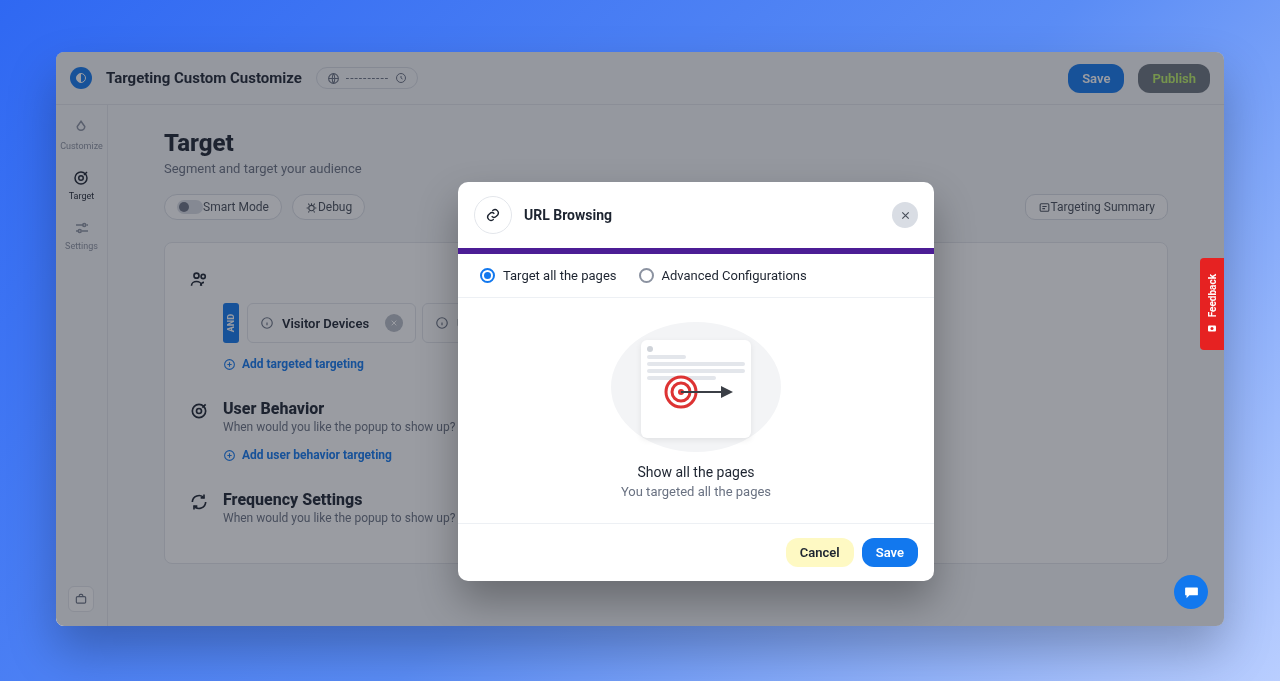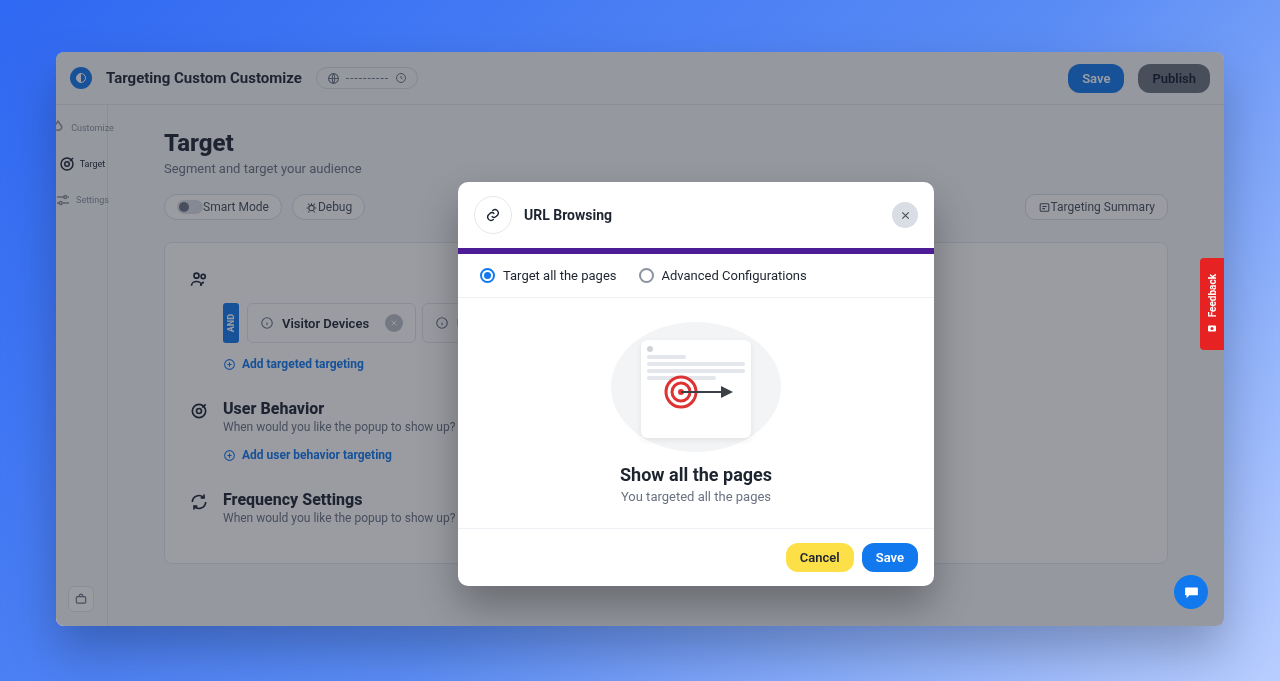--- a/index.html
+++ b/index.html
@@ -7,24 +7,24 @@
 .app-frame{position:absolute;left:56px;top:52px;right:56px;bottom:55px;background:#f6f7f9;border-radius:8px;box-shadow:0 24px 48px rgba(0,0,0,.25);overflow:hidden;display:flex;flex-direction:column}
 .topbar{height:52px;display:flex;align-items:center;padding:0 14px;gap:14px}
 .logo{width:22px;height:22px;border-radius:50%;background:#1278ee;display:flex;align-items:center;justify-content:center}
 .logo svg{width:12px;height:12px}
 .topbar-title{font-size:15px;font-weight:700;color:#1d2430}
 .status-pill{display:flex;align-items:center;gap:6px;border:1px solid #d9dde4;border-radius:16px;padding:3px 10px;color:#6a7282;font-size:12px}
 .status-dots{letter-spacing:1px}
 .topbar-spacer{flex:1}
 .btn{border:none;border-radius:12px;padding:7px 14px;font-size:13px;font-weight:600;cursor:pointer}
 .btn-blue{background:#1278ee;color:#fff}
-.btn-gray{background:#6b737d;color:#0f172a}
+.btn-gray{background:#6b737d;color:#bef264}
 .body{flex:1;display:flex;border-top:1px solid #e3e6eb;min-height:0}
 .sidebar{width:52px;background:#f6f7f9;border-right:1px solid #e3e6eb;display:flex;flex-direction:column;align-items:center;padding-top:14px;gap:18px}
-.sb-item{display:flex;align-items:center;gap:4px;color:#8b92a0;cursor:pointer}
+.sb-item{display:flex;flex-direction:column;align-items:center;gap:4px;color:#8b92a0;cursor:pointer}
 .sb-item.active{color:#1d2430}
 .sb-ico{width:18px;height:18px}
 .sb-lbl{font-size:9px}
 .main{flex:1;overflow:auto;padding:24px 56px}
 .h1{font-size:24px;font-weight:800;color:#1d2430}
 .sub{font-size:13px;color:#6a7282;margin-top:4px}
 .toolbar{display:flex;align-items:center;margin-top:18px;gap:10px}
 .pill{display:flex;align-items:center;border:1px solid #d9dde4;border-radius:16px;padding:5px 12px;font-size:12px;font-weight:400;color:#474e59;background:#fff}
 .switch{width:26px;height:14px;border-radius:8px;background:#d9dde4;position:relative}
 .switch::after{content:"";position:absolute;width:10px;height:10px;border-radius:50%;background:#6a7282;top:2px;left:2px}
@@ -57,24 +57,24 @@
 .r-dot{width:15px;height:15px;border-radius:50%;border:2px solid #1278ee;display:flex;align-items:center;justify-content:center}
 .r-dot.on::after{content:"";width:7px;height:7px;border-radius:50%;background:#1278ee}
 .r-dot.off{border-color:#8b92a0}
 .m-body{display:flex;flex-direction:column;align-items:center;padding:24px}
 .illus{width:170px;height:130px;position:relative;margin-bottom:12px}
 .illus-bg{position:absolute;inset:0;border-radius:50%;background:#f3f4f6}
 .illus-card{position:absolute;left:30px;top:18px;right:30px;bottom:14px;background:#fff;border-radius:6px;box-shadow:0 2px 6px rgba(0,0,0,.08);padding:6px}
 .illus-line{height:4px;background:#e3e6eb;border-radius:2px;margin:3px 0}
 .illus-dot{width:6px;height:6px;border-radius:50%;background:#cfd3d9;margin-bottom:3px}
 .target-svg{position:absolute;left:52px;top:52px}
-.m-body-title{font-size:18px;font-weight:700;color:#1d2430}
+.m-body-title{font-size:14px;font-weight:400;color:#1d2430}
 .m-body-sub{font-size:13px;color:#6a7282;margin-top:4px}
 .m-foot{display:flex;justify-content:flex-end;gap:8px;border-top:1px solid #edf0f4;padding:14px 16px}
-.btn-light{background:#fde047;color:#1d2430}
+.btn-light{background:#fef9c3;color:#1d2430}
 .feedback{position:absolute;right:56px;top:258px;width:24px;height:92px;background:#e62222;border-radius:4px 0 0 4px;display:flex;flex-direction:column;align-items:center;justify-content:center;color:#fff;cursor:pointer}
 .feedback span{font-size:10px;font-weight:700;writing-mode:vertical-rl;transform:rotate(180deg)}
 .feedback svg{margin-top:4px}
 .chat-fab{position:absolute;right:72px;bottom:72px;width:34px;height:34px;border-radius:50%;background:#1278ee;display:flex;align-items:center;justify-content:center;color:#fff}
 </style>
 </head>
 <body>
 
 <div class="app-frame">
   <div class="topbar">

